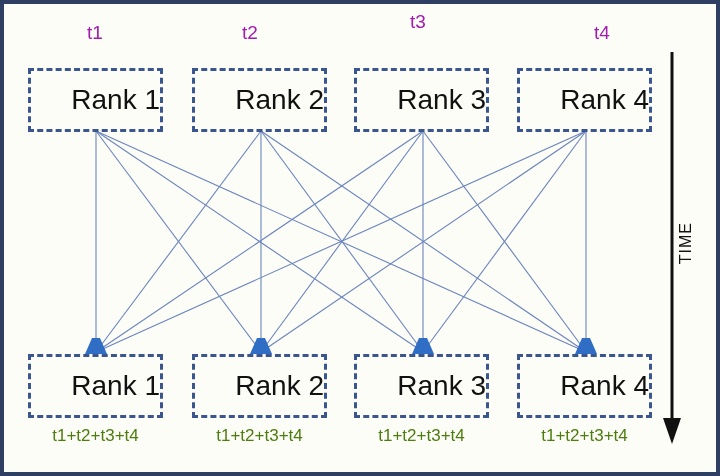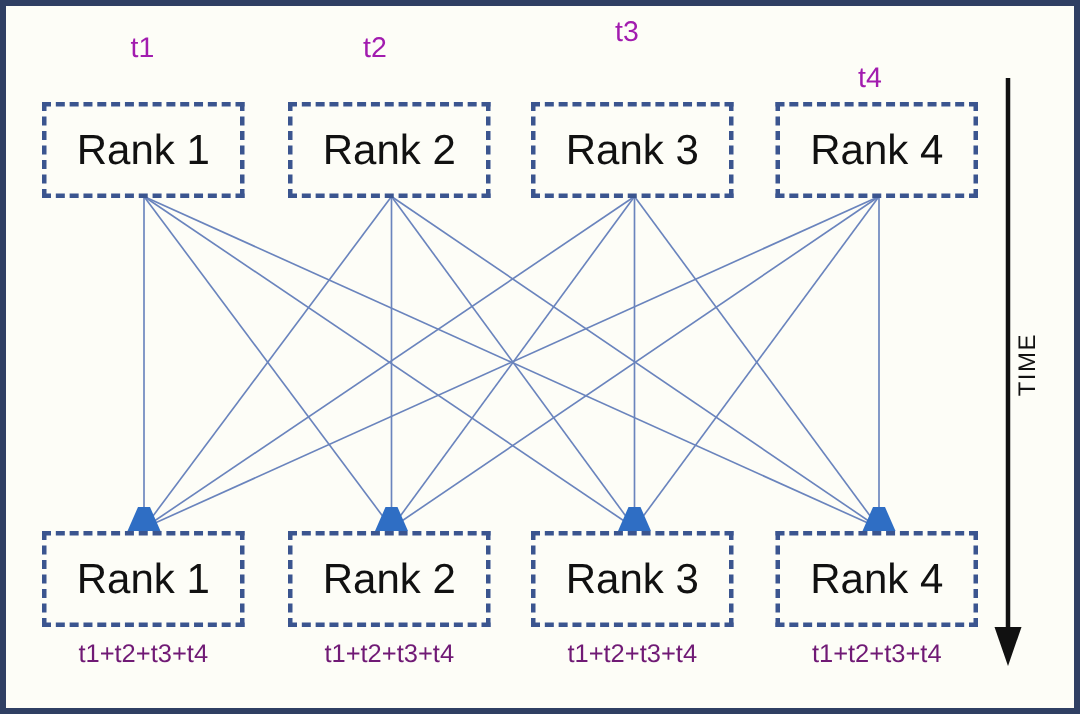--- a/index.html
+++ b/index.html
@@ -33,32 +33,32 @@
     width: 60px;
     white-space: nowrap;
   }
   .rank-box {
     position: absolute;
     box-sizing: border-box;
     border: 3px dashed #3b558f;
     background: transparent;
     display: flex;
     align-items: center;
-    justify-content: center;
+    justify-content: flex-end;
   }
   .rank-label {
     font-size: 28px;
     color: #111111;
     letter-spacing: 0px;
     white-space: nowrap;
   }
   .sum-label {
     position: absolute;
     font-size: 17px;
-    color: #701a75;
+    color: #4d7c0f;
     text-align: center;
     white-space: nowrap;
   }
   #time-axis {
     position: absolute;
   }
   #time-axis-label {
     position: absolute;
     font-size: 16px;
     letter-spacing: 1px;
@@ -93,21 +93,21 @@
       <line x1="582" y1="127" x2="582" y2="348" stroke="#6a84bd" stroke-width="1.1"></line>
       <polygon points="81,350 103,350 96,334 88,334" fill="#2f6ec4"></polygon>
       <polygon points="246,350 268,350 261,334 253,334" fill="#2f6ec4"></polygon>
       <polygon points="408,350 430,350 423,334 415,334" fill="#2f6ec4"></polygon>
       <polygon points="571,350 593,350 586,334 578,334" fill="#2f6ec4"></polygon>
     </svg>
 
   <div class="time-tick" style="left:61px; top:18px;">t1</div>
   <div class="time-tick" style="left:216px; top:18px;">t2</div>
   <div class="time-tick" style="left:384px; top:7px;">t3</div>
-  <div class="time-tick" style="left:546px; top:18px;margin-top:20px;">t4</div>
+  <div class="time-tick" style="left:568px; top:18px;">t4</div>
 
   <div class="rank-box" style="left:24px; top:64px; width:135px; height:64px;">
     <span class="rank-label">Rank 1</span>
   </div>
   <div class="rank-box" style="left:188px; top:64px; width:135px; height:64px;">
     <span class="rank-label">Rank 2</span>
   </div>
   <div class="rank-box" style="left:350px; top:64px; width:135px; height:64px;">
     <span class="rank-label">Rank 3</span>
   </div>

